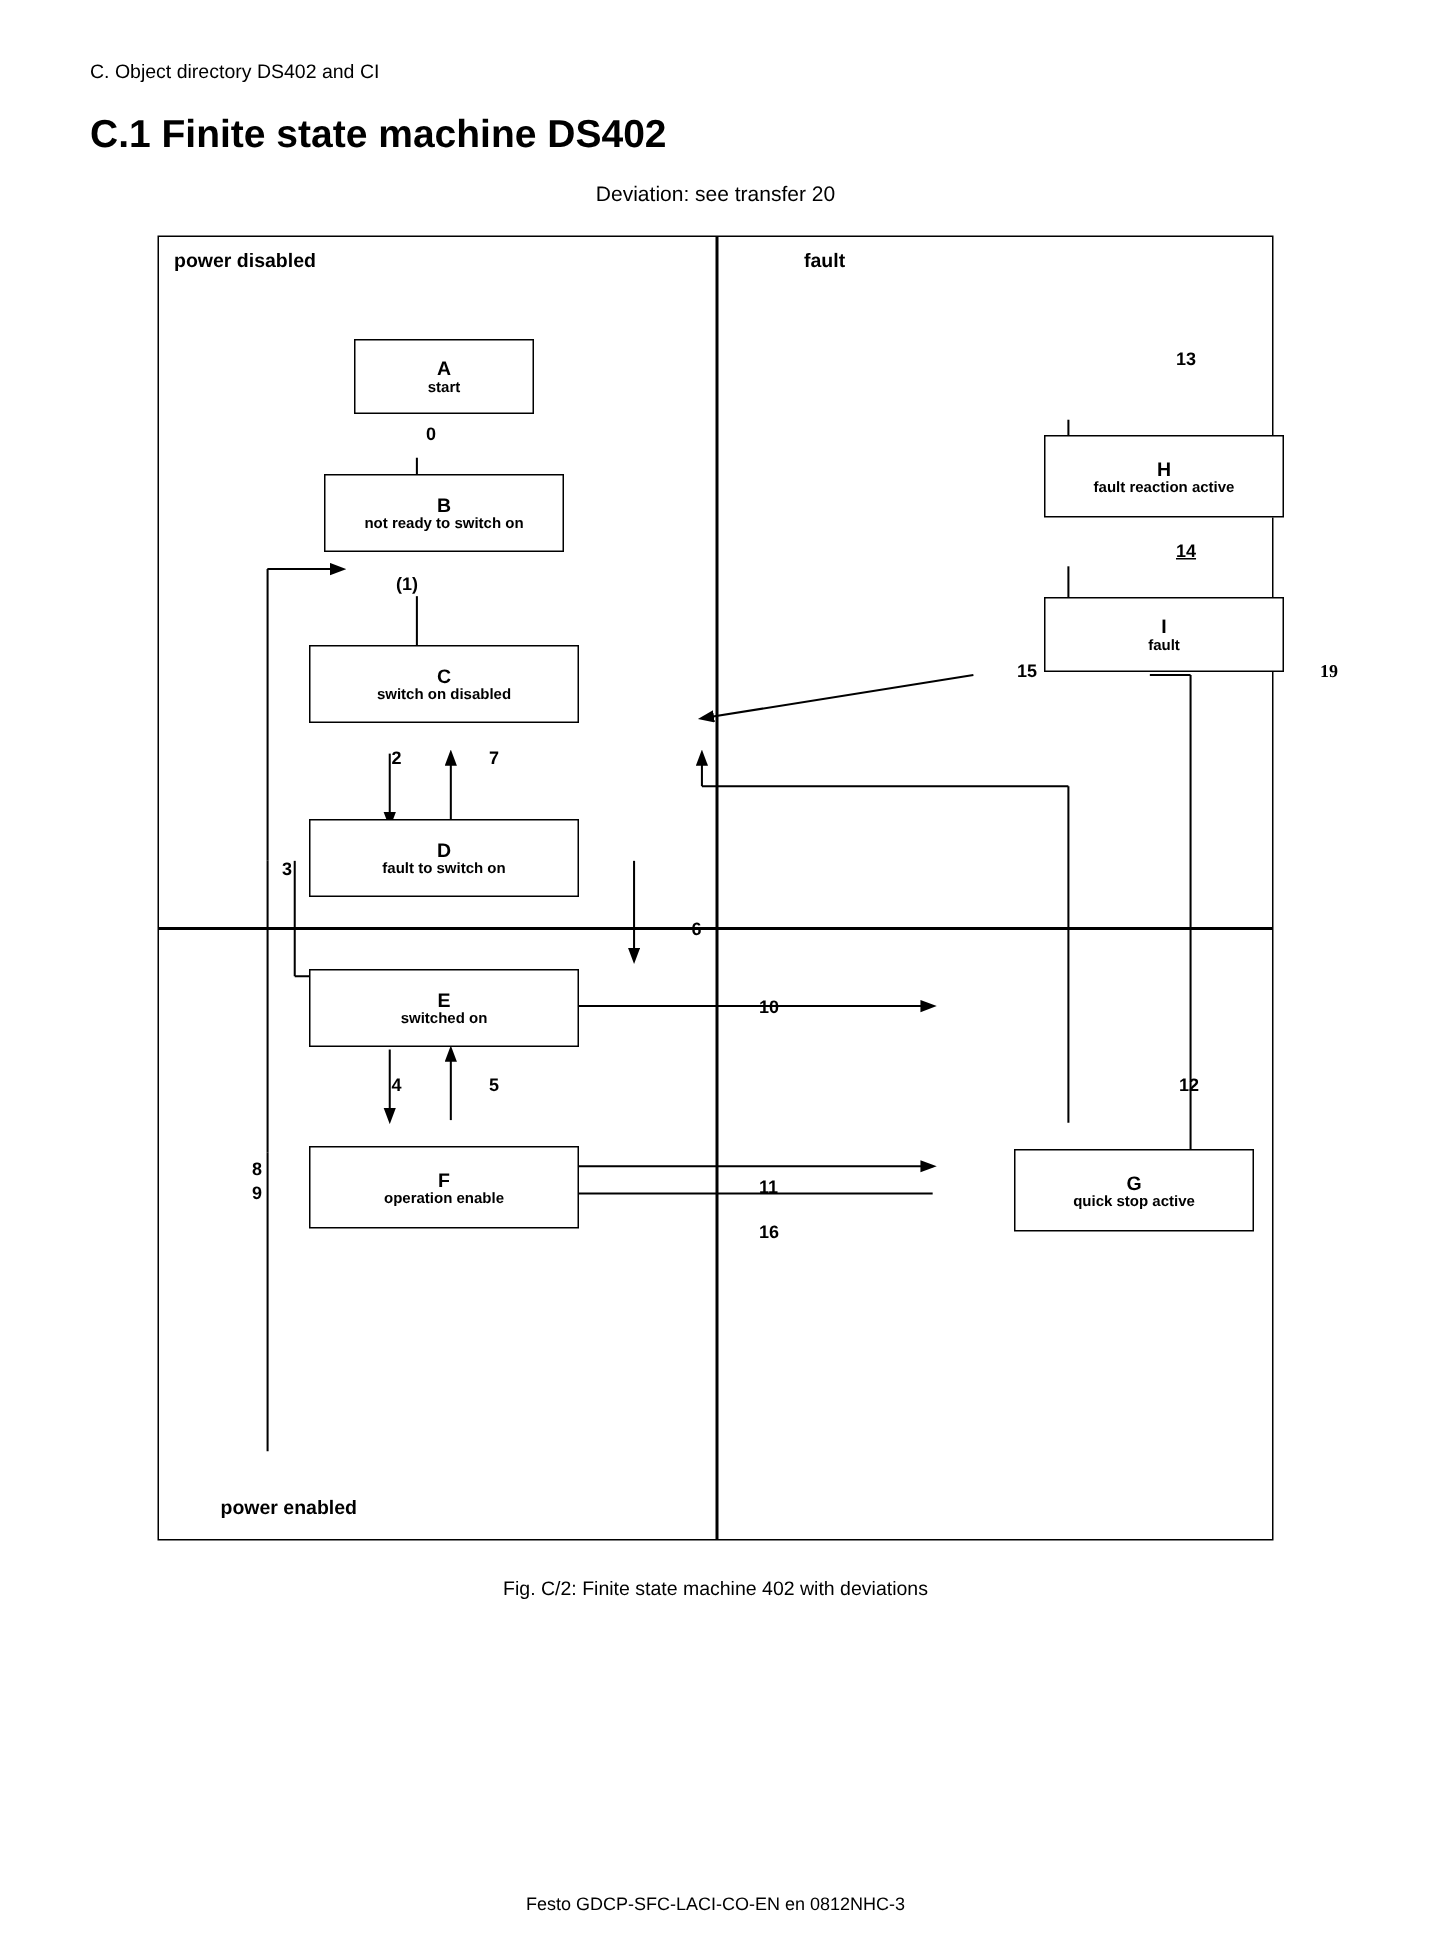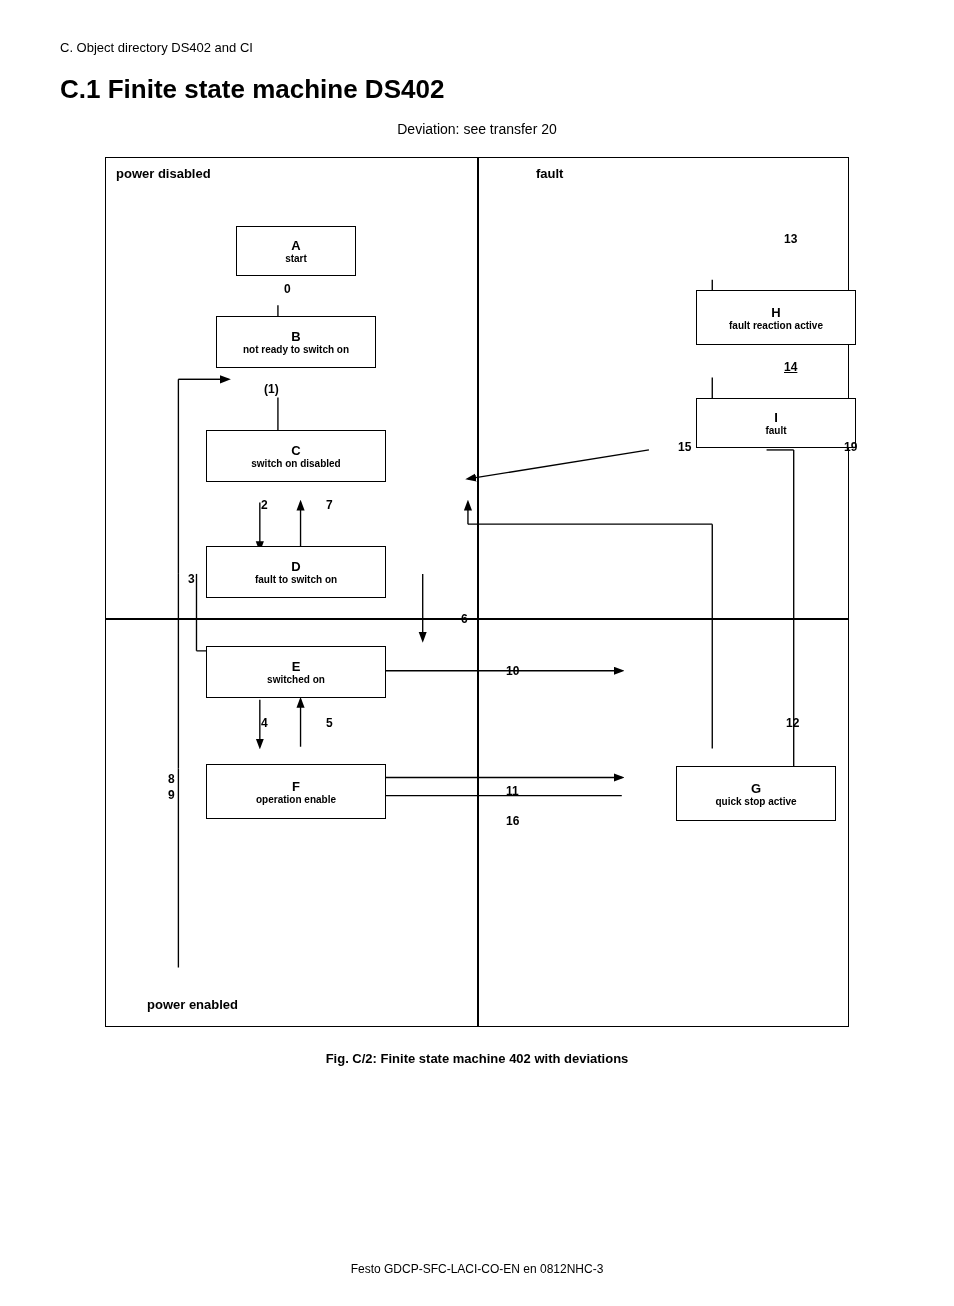--- a/index.html
+++ b/index.html
@@ -86,21 +86,20 @@
       position: absolute;
       top: 0; left: 0;
       width: 100%;
       height: 100%;
       pointer-events: none;
     }
     .footer {
       margin-top: 24px;
       text-align: center;
       font-size: 13px;
-      font-weight: bold;
     }
     .page-footer {
       position: absolute;
       bottom: 30px;
       left: 60px;
       right: 60px;
       display: flex;
       justify-content: center;
       font-size: 12px;
     }
@@ -248,21 +247,21 @@
 
   <div class="trans-num" style="left:678px; top:202px;text-decoration:underline;">14</div>
 
   <div class="state-box" style="width:160px; height:50px; left:590px; top:240px;">
     <span class="box-letter">I</span>
     <span class="box-label">fault</span>
   </div>
 
   <div class="trans-num" style="left:572px; top:282px;">15</div>
 
-  <div class="trans-num" style="left:738px; top:282px;">19</div>
+  <div class="trans-num" style="left:774px; top:282px;font-family:Liberation Serif, serif;">19</div>
 
 </div>
 
 <div class="footer">Fig. C/2:    Finite state machine 402 with deviations</div>
 
 <div class="page-footer">
   <span>Festo  GDCP-SFC-LACI-CO-EN  en 0812NH</span>
   <span>C-3</span>
 </div>
 

